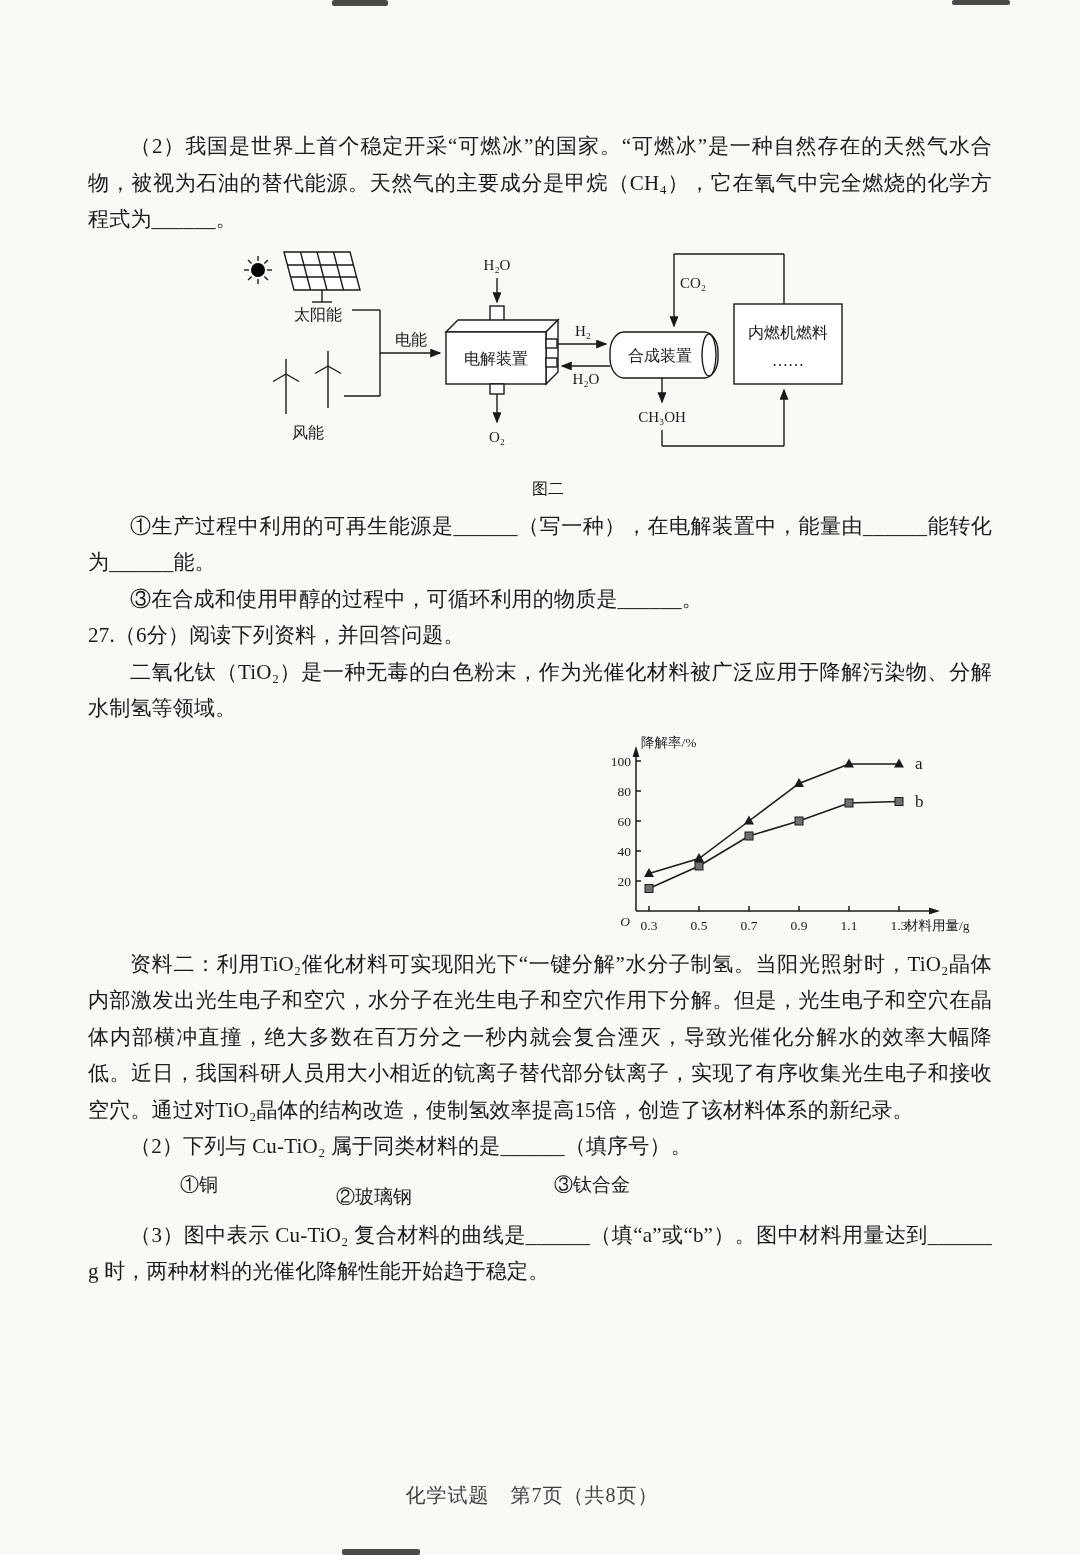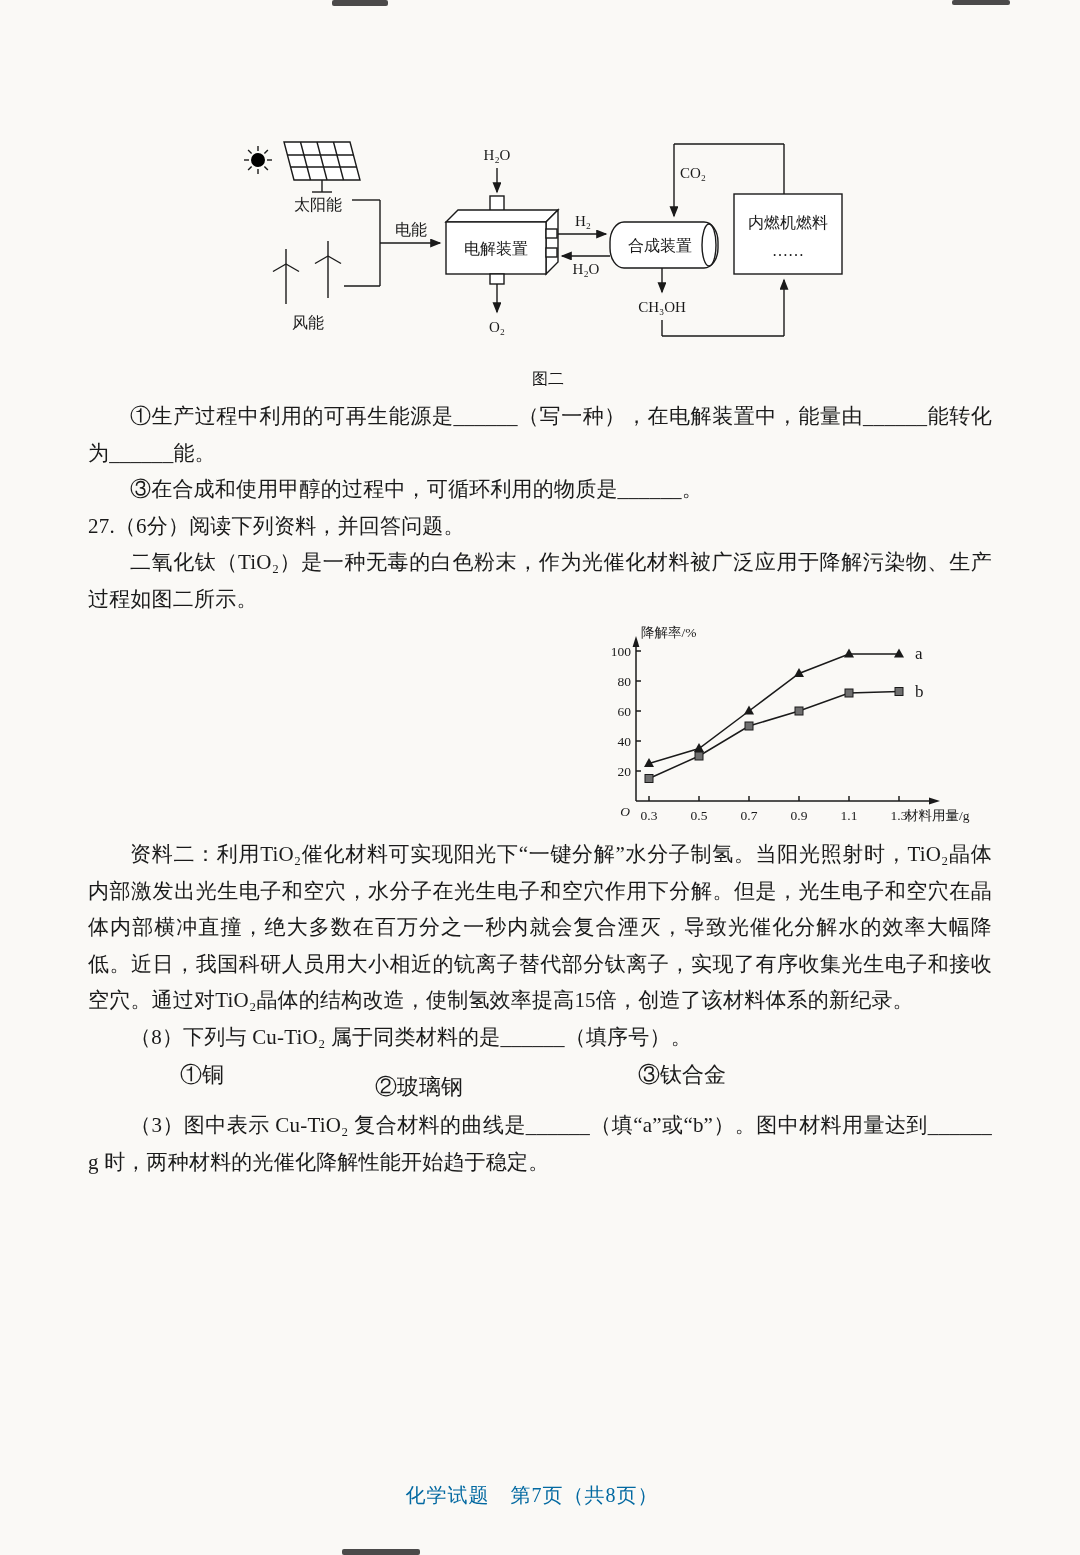--- a/index.html
+++ b/index.html
@@ -27,38 +27,39 @@
 
   
   .m1-region::after { content:""; display:block; clear:both; }
   .chart-wrap { float:right; width:398px; margin:4px 0 4px 12px;text-align:center; }
   .chart-wrap .ax { stroke:#1a1a1a; stroke-width:1.5; fill:none; }
   .chart-wrap .fb { fill:#1a1a1a; stroke:none; }
   .chart-wrap .fg { fill:#6f6f6f; stroke:#1a1a1a; stroke-width:1; }
   .chart-wrap .lbl { font-size:13.5px; fill:#1a1a1a; font-family:"Liberation Serif","DejaVu Serif",serif; }
   .chart-wrap .slbl { font-size:17px; fill:#1a1a1a; font-family:"Liberation Serif","DejaVu Serif",serif; }
 
-  .options-row { display:flex; font-size:22px; line-height:40px; padding-left:92px;gap:33px; }
+  .options-row { display:flex; font-size:19px; line-height:40px; padding-left:92px; }
   .options-row span:nth-child(2){ margin-left:118px;margin-top:12px; }
   .options-row span:nth-child(3){ margin-left:142px; }
 
   .footer { position:absolute; left:0; right:16px; top:1482px; text-align:center;
-            font-size:20px; color:#0369a1; letter-spacing:1px; }
+            font-size:20px; color:#404040; letter-spacing:1px; }
 
   .artifact { position:absolute; background:#2b2b2b; border-radius:2px; opacity:.85; }
 </style>
 </head>
 <body>
 
 <div class="artifact" style="left:332px;top:0;width:56px;height:6px"></div>
 <div class="artifact" style="left:952px;top:0;width:58px;height:5px"></div>
 <div class="artifact" style="left:342px;top:1549px;width:78px;height:6px"></div>
 
 <div class="page">
 
+  <p class="para indent">（2）我国是世界上首个稳定开采“可燃冰”的国家。“可燃冰”是一种自然存在的天然气水合物，被视为石油的替代能源。天然气的主要成分是甲烷（CH₄），它在氧气中完全燃烧的化学方程式为______。</p>
 
   <div class="diagram-wrap diagram">
     <svg width="640" height="222" viewBox="0 0 640 222">
       <defs>
         <marker id="ah" markerWidth="9" markerHeight="8" refX="7" refY="3.2" orient="auto">
           <path d="M0,0 L8,3.2 L0,6.4 Z" class="fb" fill="#1a1a1a" stroke="none"></path>
         </marker>
       </defs>
 
       <g>
@@ -151,21 +152,21 @@
       <text x="560" y="92" text-anchor="middle" font-size="16">内燃机燃料</text>
       <text x="560" y="120" text-anchor="middle" font-size="16">……</text>
     </svg>
     <div class="dcaption">图二</div>
   </div>
 
   <p class="para indent">①生产过程中利用的可再生能源是______（写一种），在电解装置中，能量由______能转化为______能。</p>
   <p class="para indent">③在合成和使用甲醇的过程中，可循环利用的物质是______。</p>
 
   <p class="para noindent">27.（6分）阅读下列资料，并回答问题。</p>
-  <p class="para indent">二氧化钛（TiO₂）是一种无毒的白色粉末，作为光催化材料被广泛应用于降解污染物、生产过程如图二所示。</p>
+  <p class="para indent">二氧化钛（TiO₂）是一种无毒的白色粉末，作为光催化材料被广泛应用于降解污染物、分解水制氢等领域。</p>
 
   <div class="m1-region">
     <div class="chart-wrap">
       <svg id="chart-svg" width="398" height="207" viewBox="0 0 398 207">
           <line x1="42" y1="180" x2="338" y2="180" class="ax"></line>
           <polygon points="346,180 335,176.6 335,183.4" class="fb"></polygon>
           <line x1="42" y1="180" x2="42" y2="24" class="ax"></line>
           <polygon points="42,15 38.6,26 45.4,26" class="fb"></polygon>
           <text x="47" y="16" class="lbl">降解率/%</text>
           <text x="311" y="199" class="lbl">材料用量/g</text>
@@ -211,21 +212,21 @@
             <rect x="251" y="68" width="8" height="8" class="fg"></rect>
             <rect x="301" y="66.5" width="8" height="8" class="fg"></rect>
             <text x="321" y="75.5" class="slbl">b</text>
           </g>
         </svg>
     </div>
   </div>
 
   <p class="para indent">资料二：利用TiO₂催化材料可实现阳光下“一键分解”水分子制氢。当阳光照射时，TiO₂晶体内部激发出光生电子和空穴，水分子在光生电子和空穴作用下分解。但是，光生电子和空穴在晶体内部横冲直撞，绝大多数在百万分之一秒内就会复合湮灭，导致光催化分解水的效率大幅降低。近日，我国科研人员用大小相近的钪离子替代部分钛离子，实现了有序收集光生电子和接收空穴。通过对TiO₂晶体的结构改造，使制氢效率提高15倍，创造了该材料体系的新纪录。</p>
 
-  <p class="para indent">（8）下列与 Cu-TiO₂ 属于同类材料的是______（填序号）。</p>
+  <p class="para indent">（2）下列与 Cu-TiO₂ 属于同类材料的是______（填序号）。</p>
 
   <div class="options-row">
     <span>①铜</span>
     <span>②玻璃钢</span>
     <span>③钛合金</span>
   </div>
 
   <p class="para indent">（3）图中表示 Cu-TiO₂ 复合材料的曲线是______（填“a”或“b”）。图中材料用量达到______ g 时，两种材料的光催化降解性能开始趋于稳定。</p>
 
 </div>

